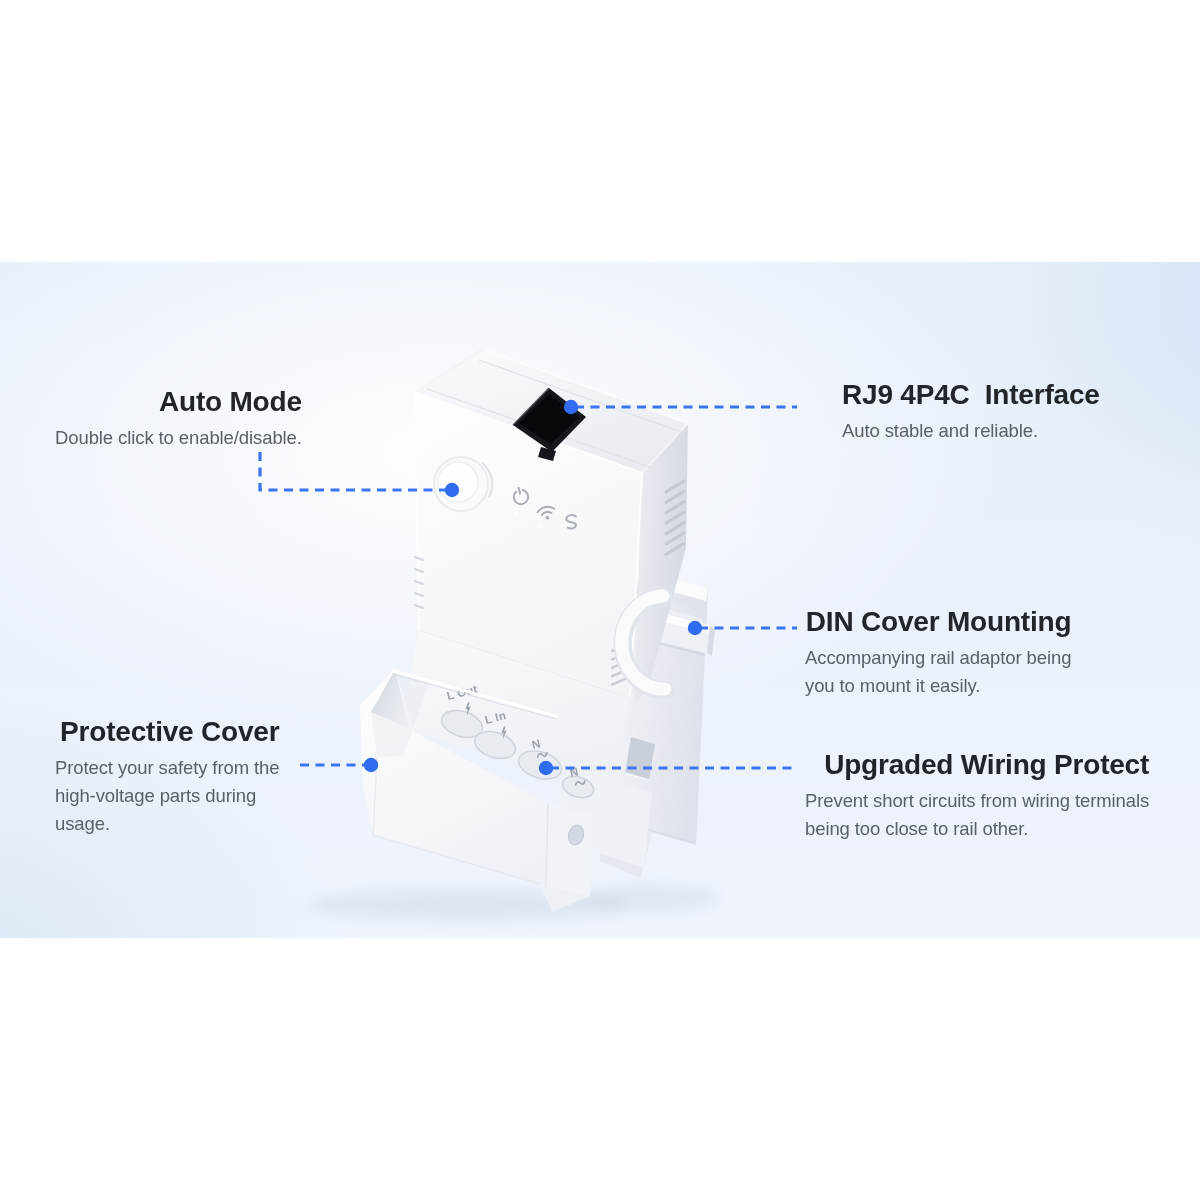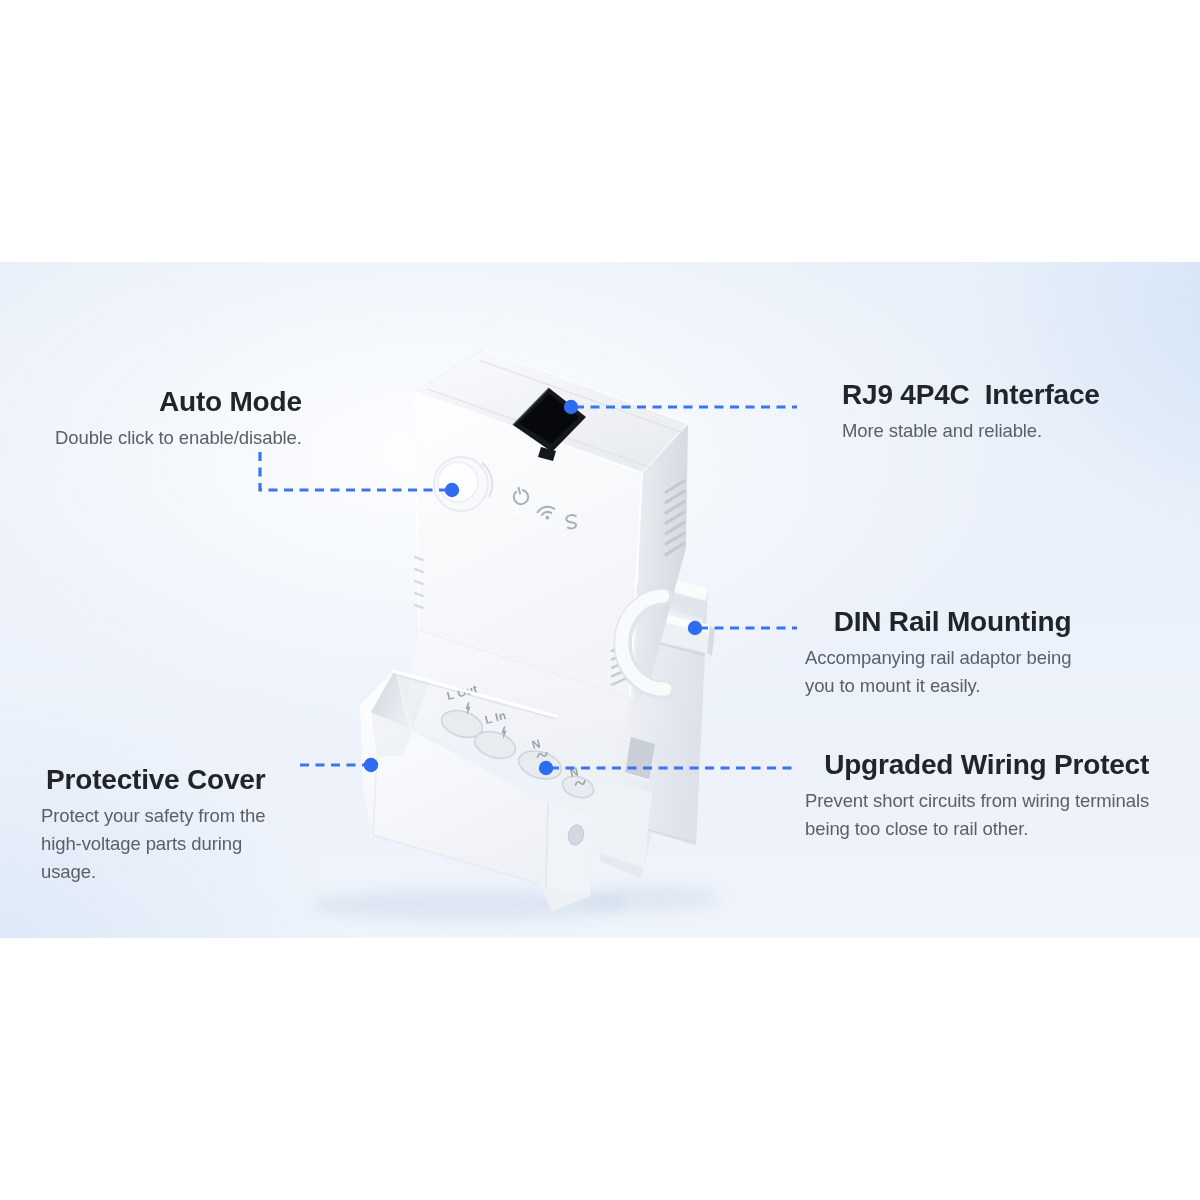--- a/index.html
+++ b/index.html
@@ -203,30 +203,30 @@
     </g>
   </svg>
 
   <div class="callout" style="left:55px;top:385px;">
     <h2>Auto Mode</h2>
     <p>Double click to enable/disable.</p>
   </div>
 
   <div class="callout" style="left:842px;top:378px;">
     <h2>RJ9 4P4C  Interface</h2>
-    <p>More stable and reliable.</p>
+    <p>Auto stable and reliable.</p>
   </div>
 
   <div class="callout" style="left:805px;top:605px;">
-    <h2>DIN Rail Mounting</h2>
+    <h2>DIN Cover Mounting</h2>
     <p>Accompanying rail adaptor being
 you to mount it easily.</p>
   </div>
 
-  <div class="callout" style="left:41px;top:715px;margin-top:48px;">
+  <div class="callout" style="left:55px;top:715px;">
     <h2>Protective Cover</h2>
     <p>Protect your safety from the
 high-voltage parts during
 usage.</p>
   </div>
 
   <div class="callout" style="left:805px;top:748px;">
     <h2>Upgraded Wiring Protect</h2>
     <p>Prevent short circuits from wiring terminals
 being too close to rail other.</p>

